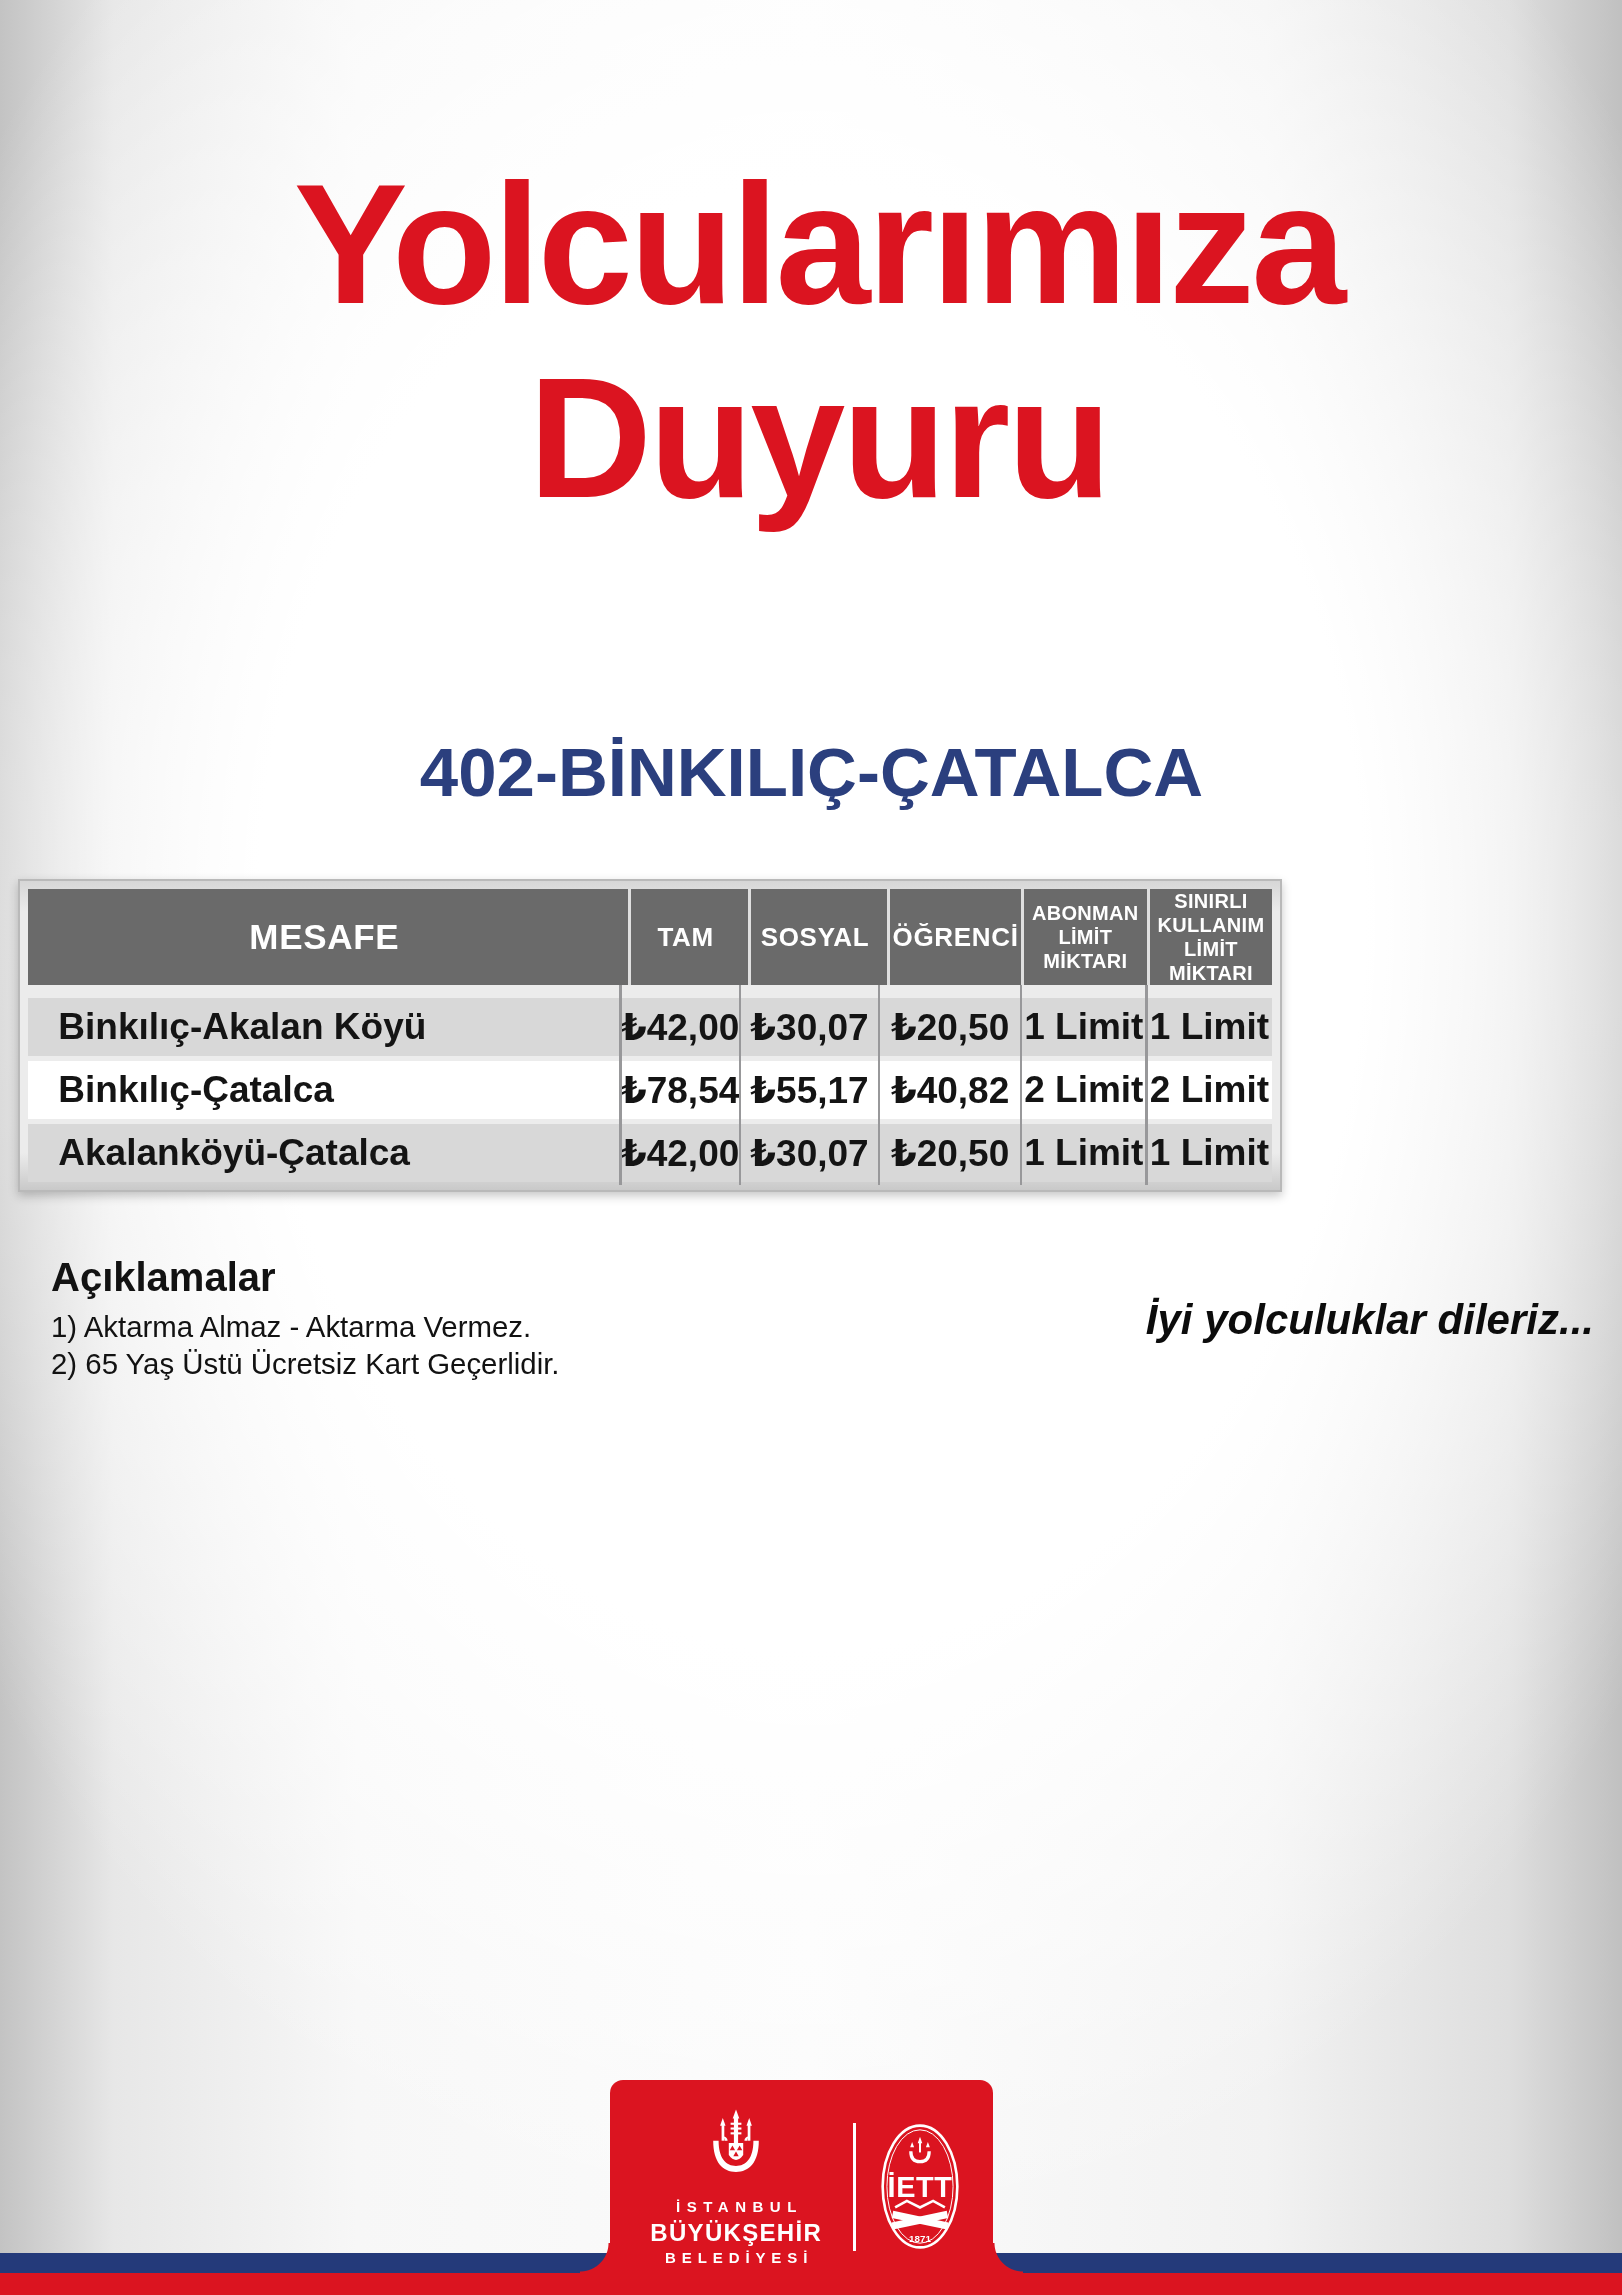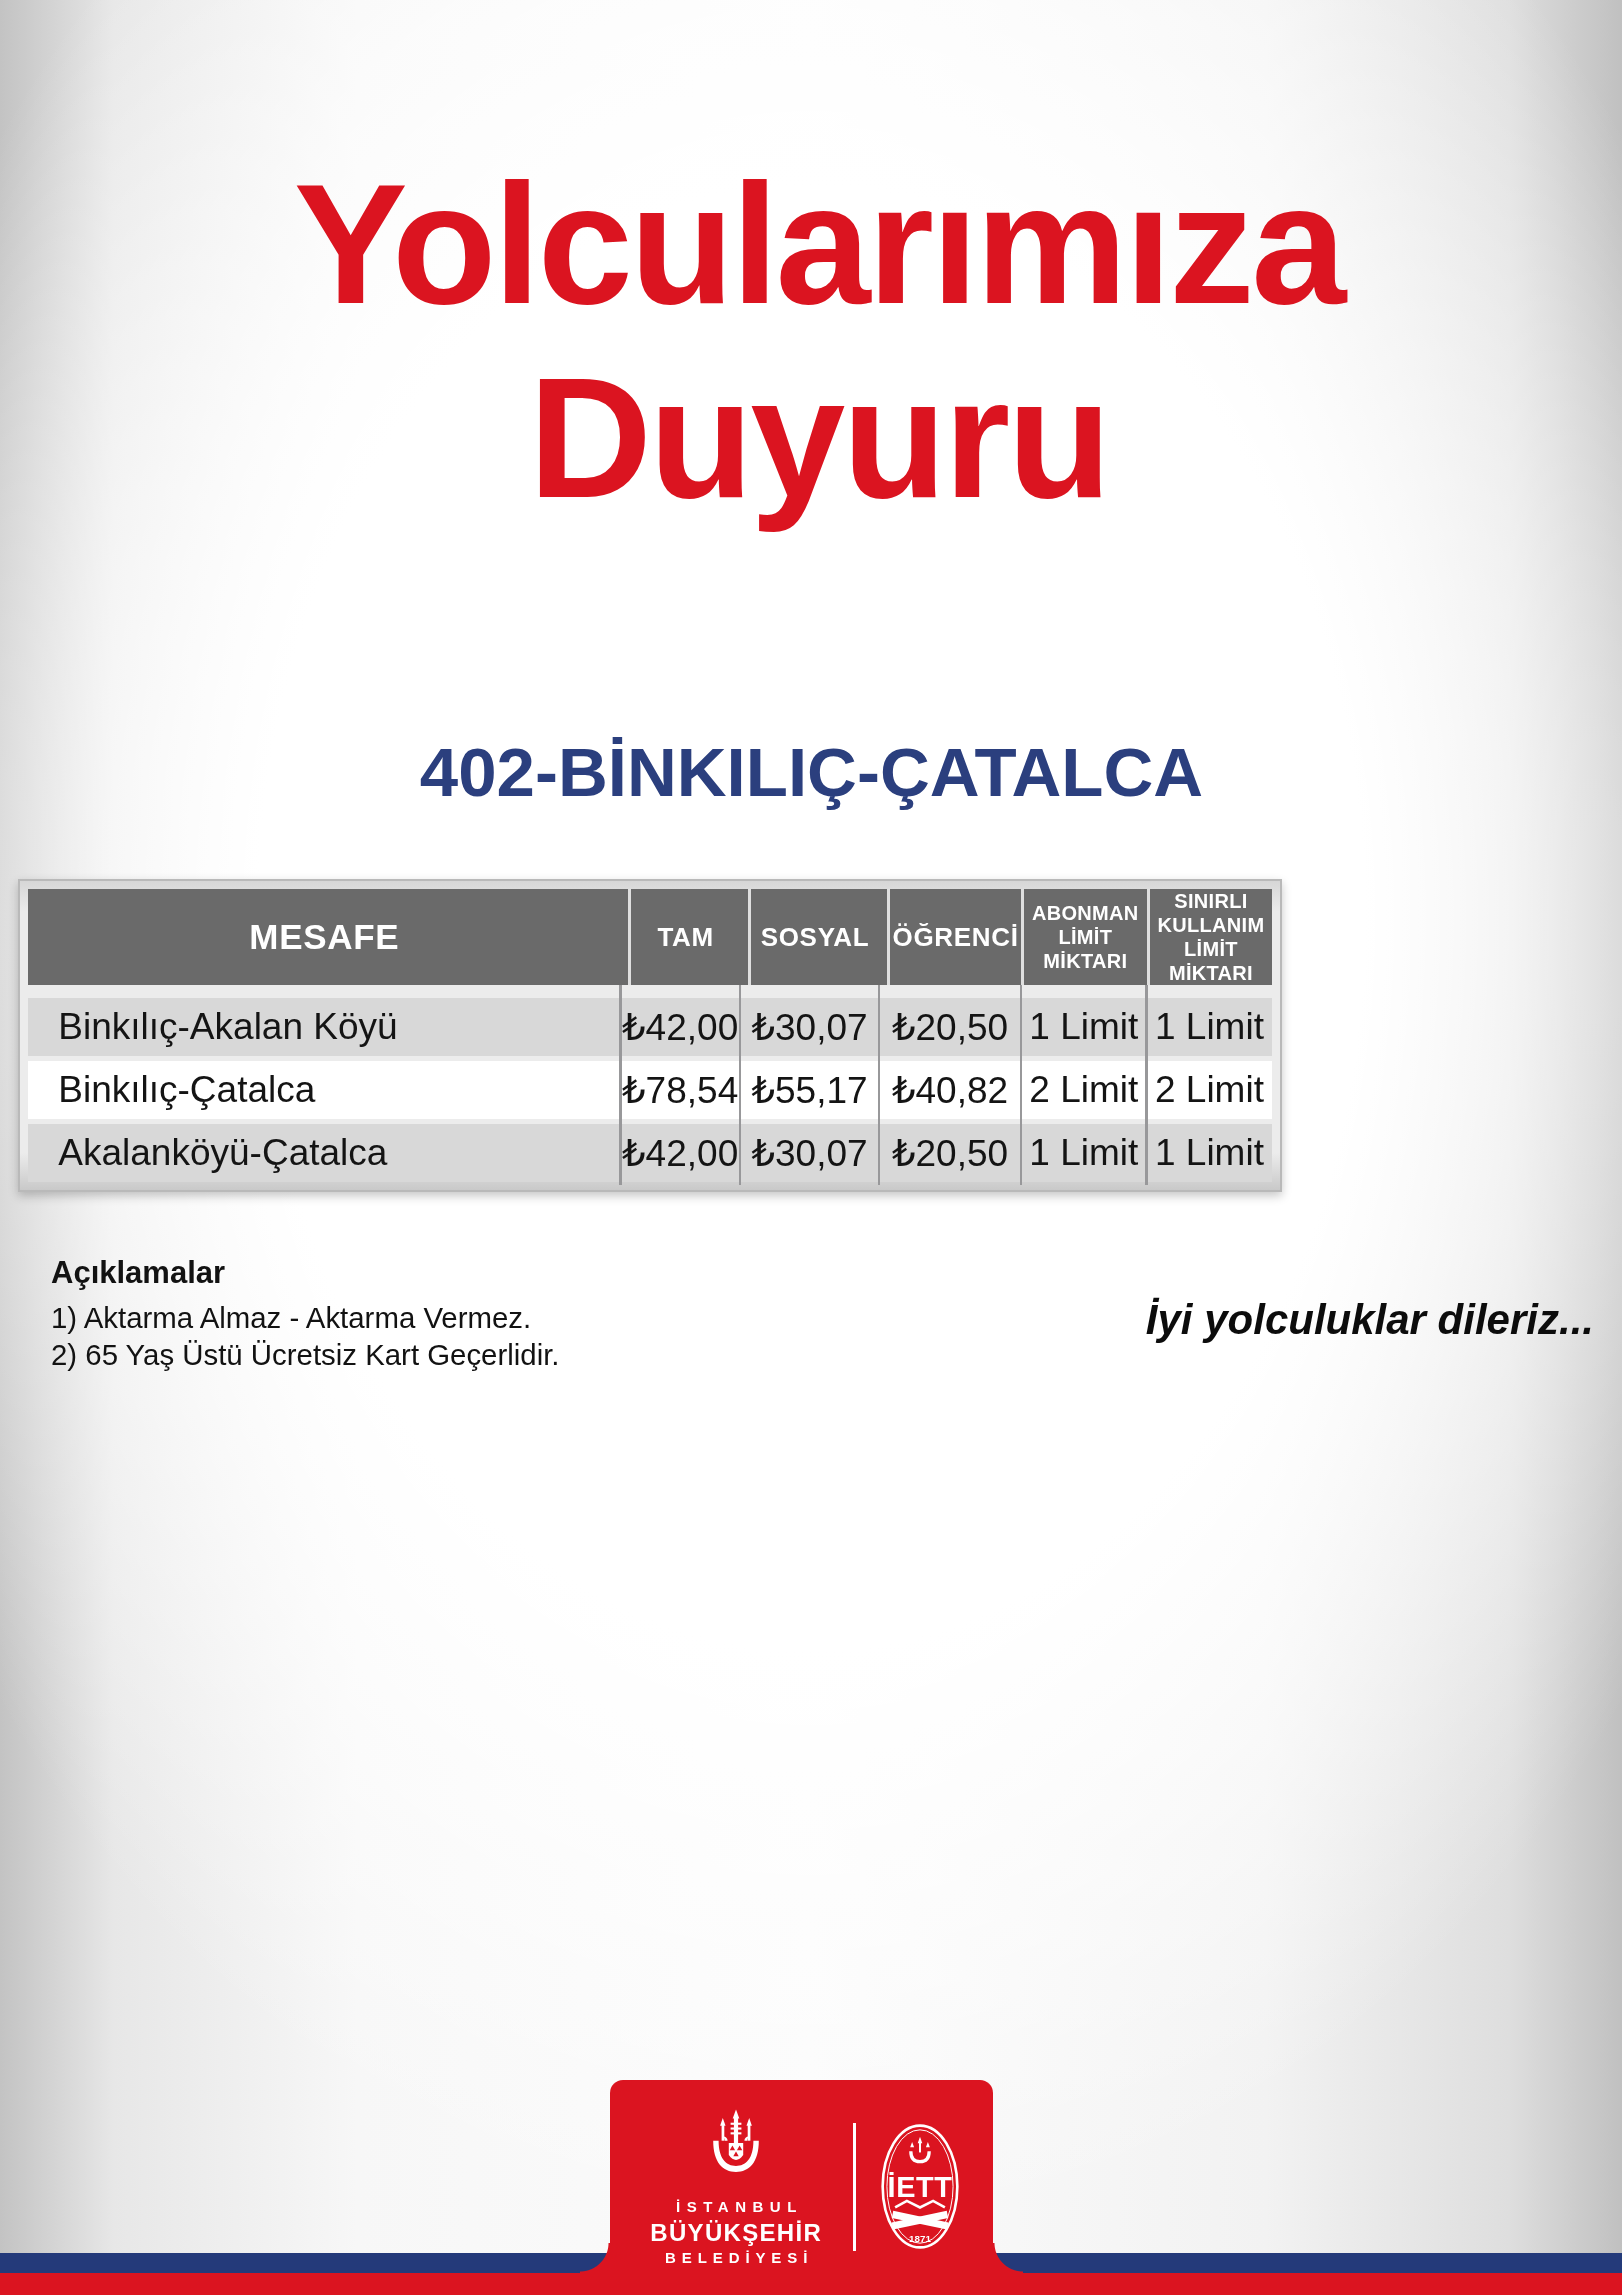--- a/index.html
+++ b/index.html
@@ -67,27 +67,27 @@
 
   .row{
     display:grid;
     grid-template-columns:47.6% 9.6% 11.2% 11.4% 10.1% 10.1%;
     height:58px;margin-bottom:5.2px;background:#ffffff;
   }
   .row:last-child{margin-bottom:0;}
   .row-alt{background:var(--row-gray);}
   .td{
     display:flex;align-items:center;justify-content:center;
-    font-size:37px;font-weight:400;color:#141414;
+    font-size:37px;font-weight:700;color:#141414;
   }
   .td-name{justify-content:flex-start;padding-left:30px;box-sizing:border-box;}
 
   
   .notes{position:absolute;left:51px;top:1255px;color:#121212;}
-  .notes-title{font-size:31px;font-weight:bold;margin-bottom:7.9px;}
+  .notes-title{font-size:40px;font-weight:bold;margin-bottom:7.9px;}
   .note-line{font-size:29.4px;line-height:37px;font-weight:500;}
 
   .farewell{
     position:absolute;right:29px;top:1296px;
     font-size:42px;font-weight:bold;font-style:italic;color:#0c0c0c;
     text-align:right;
   }
 
   
   .bar-blue{position:absolute;left:0;top:2253px;width:100%;height:19.6px;background:var(--bar-navy);}

